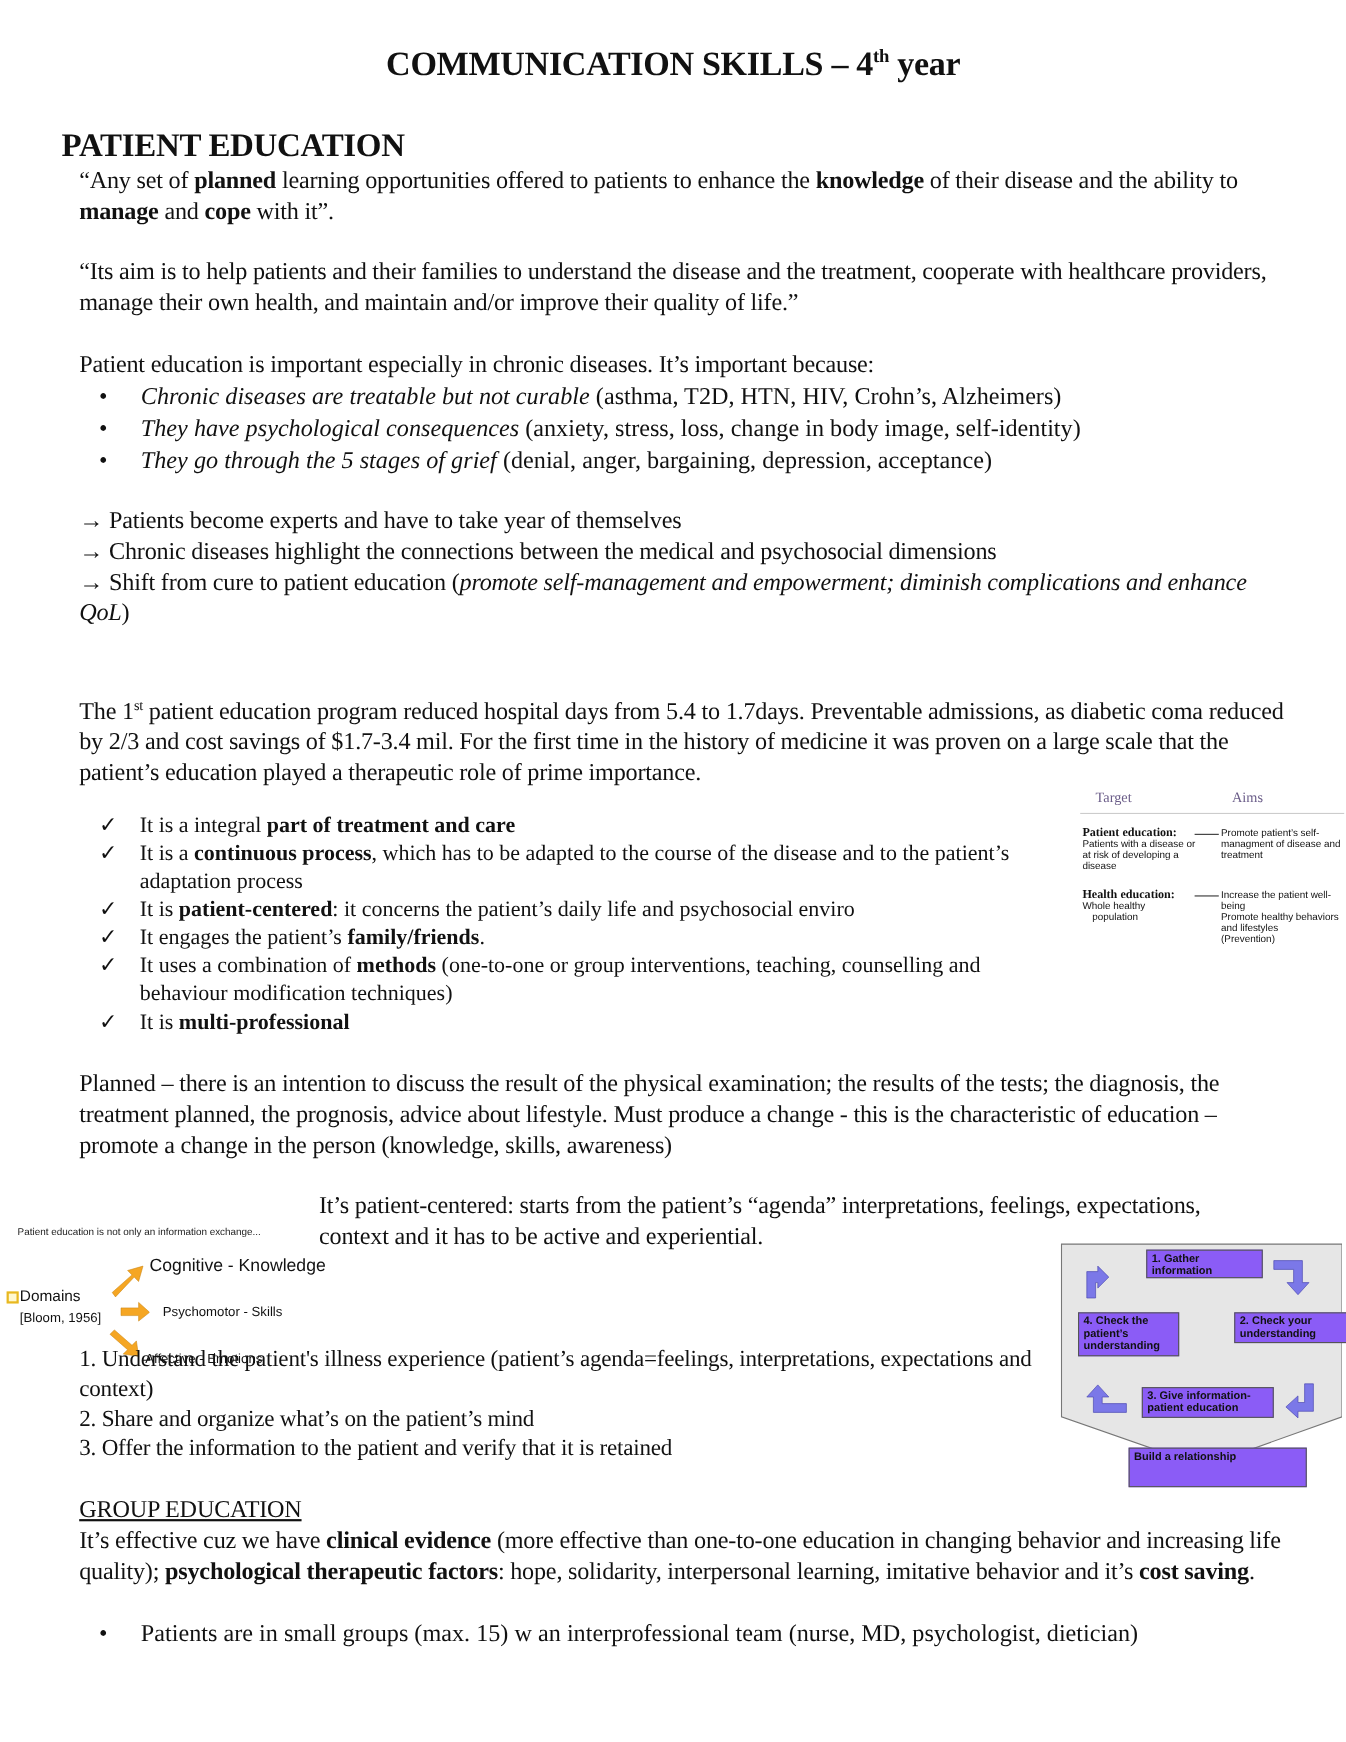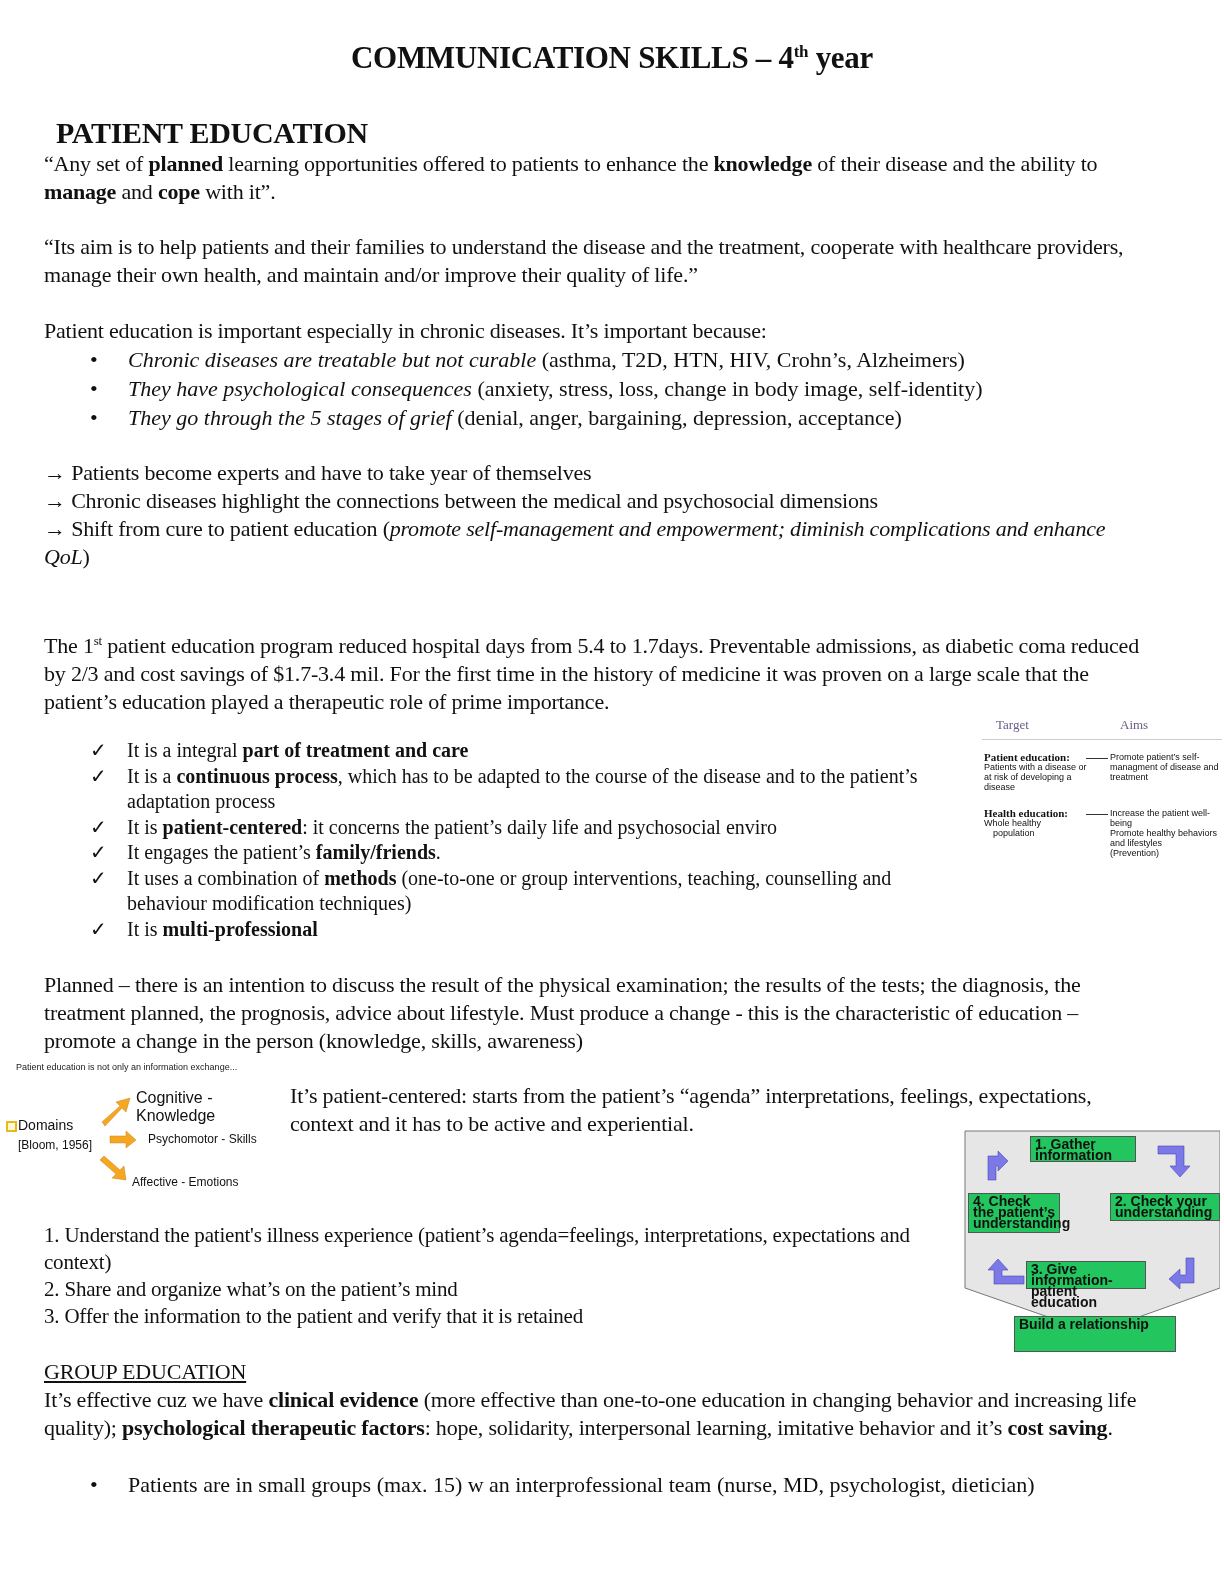--- a/index.html
+++ b/index.html
@@ -2,38 +2,38 @@
 <html><head>
 <meta charset="utf-8">
 <style>
   html, body { margin: 0; padding: 0; background: #ffffff; }
   body { width: 1224px; height: 1584px; position: relative; overflow: hidden;
          font-family: "Liberation Serif", "DejaVu Serif", serif; color: #111; }
   .abs { position: absolute; }
   .title { left: 0; width: 1224px; top: 40px; text-align: center; font-size: 31px; font-weight: bold; letter-spacing: -0.3px; }
   .title sup { font-size: 17px; }
   .h1 { left: 56px; top: 116px; font-size: 30px; font-weight: bold; letter-spacing: -0.3px; }
-  .para { left: 44px; font-size: 22px; line-height: 28px; letter-spacing: -0.2px; }
+  .para { left: 72px; font-size: 22px; line-height: 28px; letter-spacing: -0.2px; }
   .para b { font-weight: bold; }
   .ul { left: 90px; font-size: 22px; line-height: 29px; margin: 0; padding: 0; list-style: none; }
   .ul li { position: relative; padding-left: 38px; }
   .ul li .bul { position: absolute; left: 0; top: 0; }
   .chk { left: 90px; font-size: 20px; line-height: 25.5px; margin: 0; padding: 0; list-style: none; width: 860px; }
   .chk li { position: relative; padding-left: 37px; }
   .chk li .bul { position: absolute; left: 0; top: 0; }
   .sans { font-family: "Liberation Sans", "DejaVu Sans", sans-serif; }
   .tbl { left: 982px; top: 718px; width: 240px; height: 145px; font-size: 9px; line-height: 10px; }
   .tbl .hdr { position: absolute; top: 2px; font-family: "Liberation Serif", serif; font-size: 13px; color: #6a5c88; }
   .tbl .rule { position: absolute; top: 21px; left: 0; width: 240px; height: 1px; background: #ccc; }
   .tbl .blk { position: absolute; }
   .tbl .lbl { font-family: "Liberation Serif", serif; font-weight: bold; font-size: 11px; }
   .tbl .arr { position: absolute; height: 1px; background: #333; }
-  .domains { left: 0; top: 1060px; width: 290px; height: 135px; font-size: 12px; }
+  .domains { left: 0; top: 1113px; width: 290px; height: 135px; font-size: 12px; padding-left: 48px; }
   .flow { left: 962px; top: 1128px; width: 258px; height: 212px; }
-  .fbox { position: absolute; background: #22c55e; border: 1px solid #555; font-family: "Liberation Sans", sans-serif; font-weight: bold; font-size: 14px; line-height: 11px; padding: 2px 4px; box-sizing: border-box; }
+  .fbox { position: absolute; background: #8b5cf6; border: 1px solid #555; font-family: "Liberation Sans", sans-serif; font-weight: bold; font-size: 10px; line-height: 11px; padding: 2px 4px; box-sizing: border-box; margin-left: 12px; }
   .u { text-decoration: underline; }
 </style>
 </head>
 <body>
 
 <div class="abs title"><span>COMMUNICATION SKILLS – 4</span><sup>th</sup><span> year</span></div>
 
 <div class="abs h1">PATIENT EDUCATION</div>
 
 <div class="abs para" style="top:150px; width:1110px;"><span>“Any set of </span><b>planned</b><span> learning opportunities offered to patients to enhance the </span><b>knowledge</b><span> of their disease and the ability to </span><b>manage</b><span> and </span><b>cope</b><span> with it”.</span></div>

